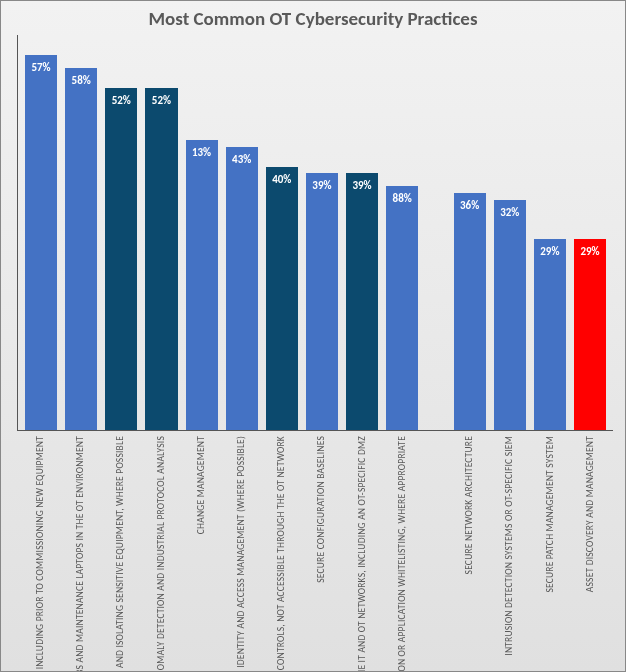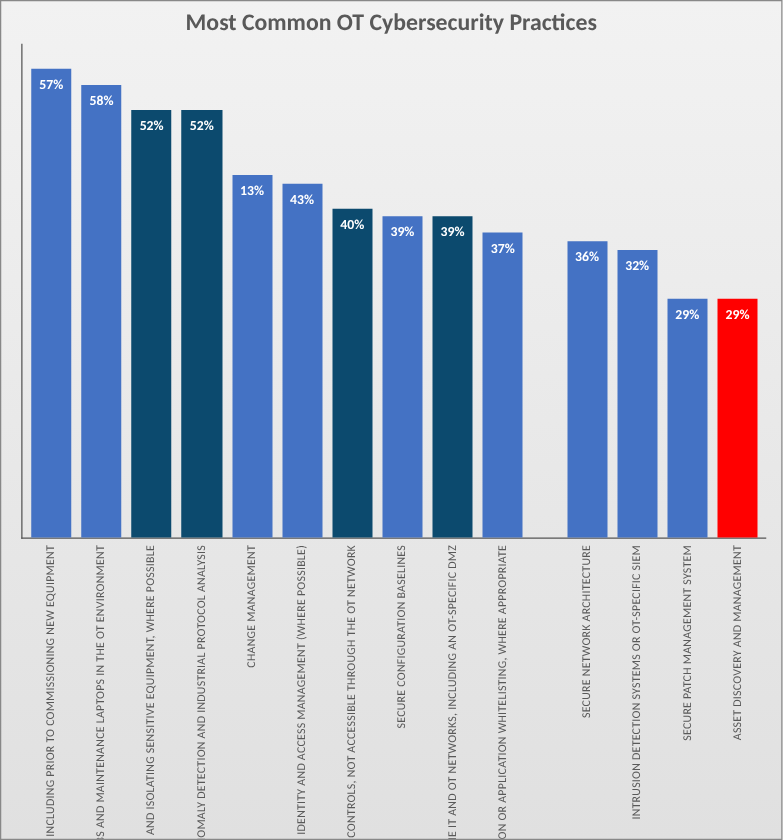--- a/index.html
+++ b/index.html
@@ -132,21 +132,21 @@
         <span class="lbl">39%</span>
       </div>
     </div>
     <div class="bar-slot">
       <div class="bar green" style="height: 65%;">
         <span class="lbl">39%</span>
       </div>
     </div>
     <div class="bar-slot">
       <div class="bar blue" style="height: 61.6667%;">
-        <span class="lbl">37%</span>
+        <span class="lbl">88%</span>
       </div>
     </div>
     <div class="bar-slot gap"></div>
     <div class="bar-slot">
       <div class="bar blue" style="height: 60%;">
         <span class="lbl">36%</span>
       </div>
     </div>
     <div class="bar-slot">
       <div class="bar blue" style="height: 58.3333%;">

